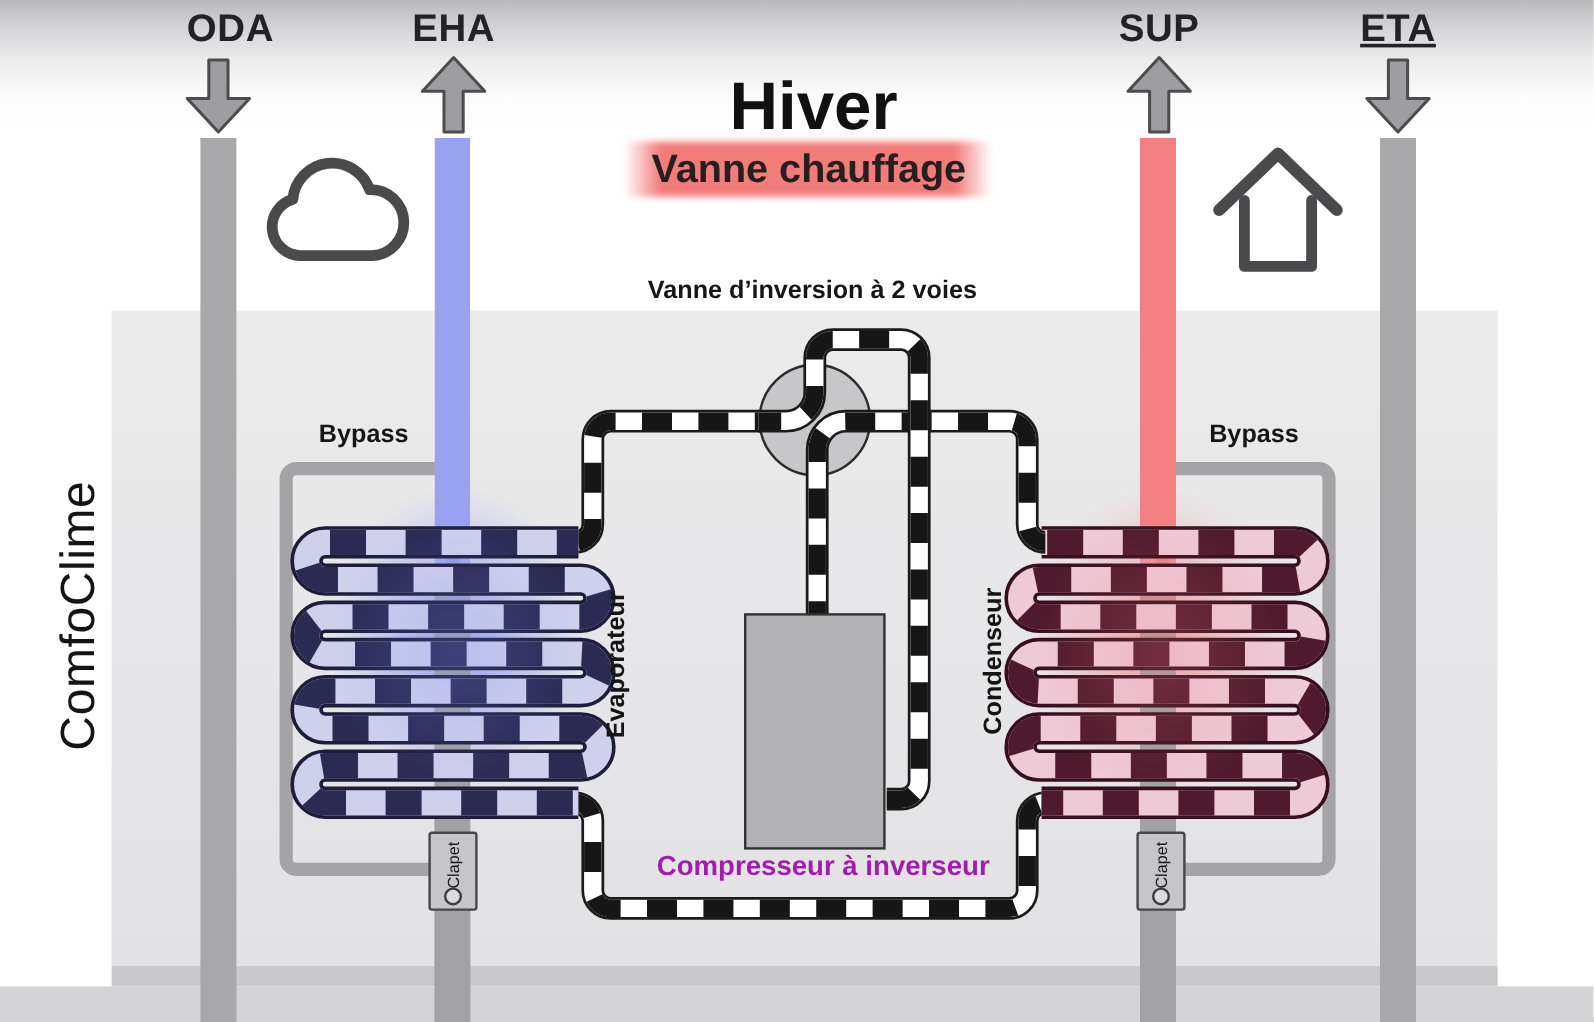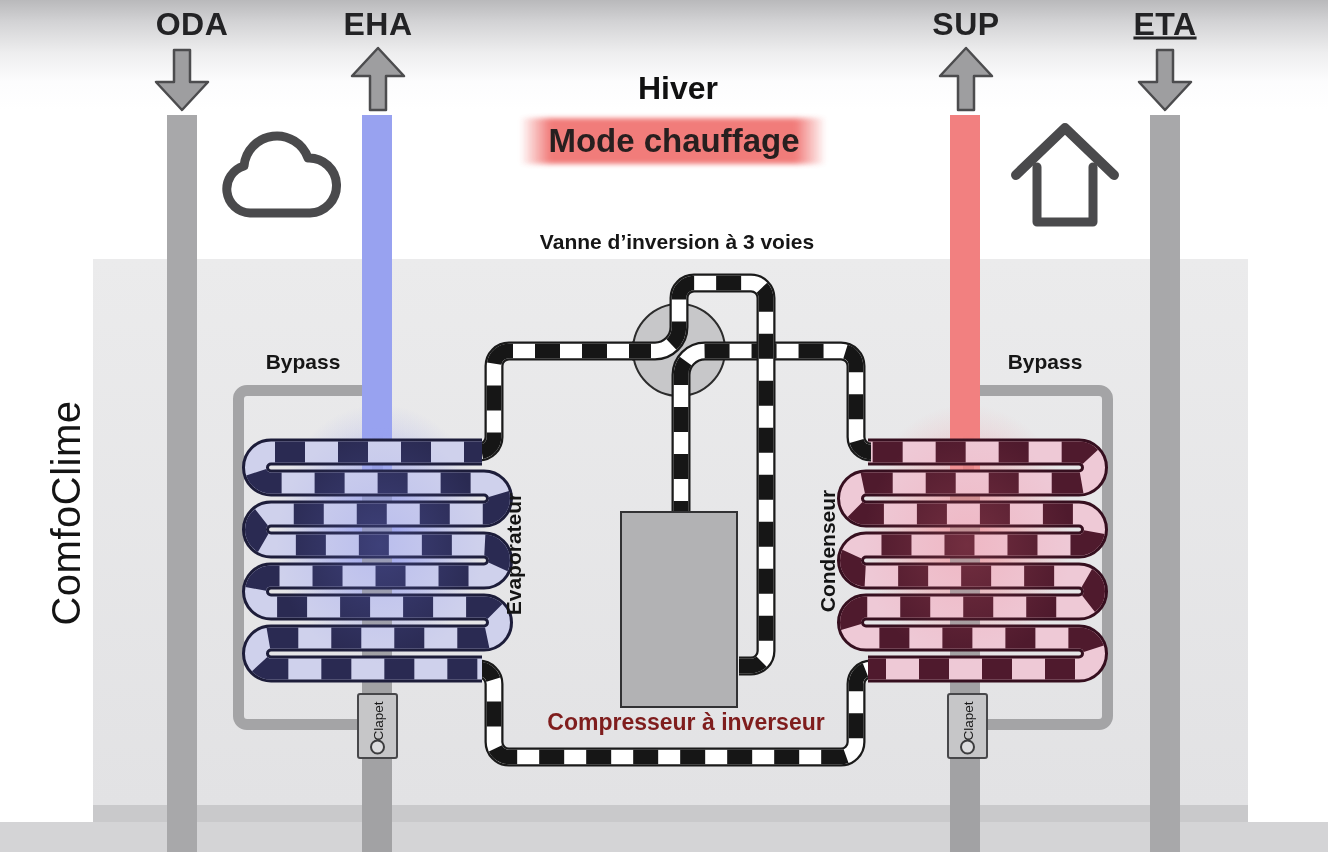--- a/index.html
+++ b/index.html
@@ -30,28 +30,28 @@
   .glow-blue{left:235px;background:radial-gradient(closest-side,var(--glow_blue),transparent 74%);opacity:.62;}
   .glow-red{left:822px;background:radial-gradient(closest-side,var(--glow_red),transparent 74%);opacity:.55;}
   .overglow{width:290px;height:330px;top:380px;pointer-events:none;}
   .overglow-blue{left:235px;background:radial-gradient(closest-side,var(--glow_blue),transparent 72%);opacity:.25;}
   .overglow-red{left:822px;background:radial-gradient(closest-side,var(--glow_red),transparent 72%);opacity:.22;}
   svg.diagram{left:0;top:0;width:1328px;height:852px;}
 
   .ctext{position:absolute;transform:translate(-50%,-50%);white-space:nowrap;}
   .vtext{position:absolute;transform:translate(-50%,-50%) rotate(-90deg);white-space:nowrap;}
   .flow-label{font-size:32px;font-weight:600;letter-spacing:.5px;color:#232325;}
-  .title{font-size:32px;font-weight:800;color:#111;}
+  .title{font-size:56px;font-weight:800;color:#111;}
   .mode-band{left:520px;top:118px;width:306px;height:46px;background:linear-gradient(90deg,transparent 0%,var(--highlight_red) 10%,var(--highlight_red) 90%,transparent 100%);filter:blur(2.5px);opacity:.92;}
   .mode-text{font-size:33px;font-weight:600;color:#271f1f;}
   .small-label{font-size:21px;font-weight:600;color:#161616;}
   .brand{font-size:40px;font-weight:500;color:#141414;letter-spacing:.5px;}
   .coil-label{font-size:21px;font-weight:600;color:#141414;}
   .damper-label{font-size:13.5px;font-weight:500;color:#1a1a1a;}
-  .comp-label{font-size:23px;font-weight:600;color:#7f1d1d;}
+  .comp-label{font-size:23px;font-weight:600;color:#a21caf;}
 
   .pipe-outer{fill:none;stroke:var(--pipe_outline);stroke-width:19;}
   .pipe-white{fill:none;stroke:#ffffff;stroke-width:14.5;}
   .pipe-dash{fill:none;stroke:var(--pipe_dash);stroke-width:14.5;stroke-dasharray:25 22;stroke-dashoffset:6;}
   .evap-outer{fill:none;stroke:var(--evap_outline);stroke-width:27;}
   .evap-base{fill:none;stroke:var(--evap_light);stroke-width:21;}
   .evap-dash{fill:none;stroke:var(--evap_dark);stroke-width:21;stroke-dasharray:30 33;stroke-dashoffset:12;}
   .cond-outer{fill:none;stroke:var(--cond_outline);stroke-width:27;}
   .cond-base{fill:none;stroke:var(--cond_light);stroke-width:21;}
   .cond-dash{fill:none;stroke:var(--cond_dark);stroke-width:21;stroke-dasharray:30 33;stroke-dashoffset:12;}
@@ -152,23 +152,23 @@
 <div class="abs overglow overglow-blue"></div>
 <div class="abs overglow overglow-red"></div>
 
 <div class="ctext flow-label" style="left:192px;top:24px;">ODA</div>
 <div class="ctext flow-label" style="left:378px;top:24px;">EHA</div>
 <div class="ctext flow-label" style="left:966px;top:24px;">SUP</div>
 <div class="ctext flow-label" style="left:1165px;top:24px;text-decoration:underline;">ETA</div>
 
 <div class="ctext title" style="left:678px;top:88px;">Hiver</div>
 <div class="abs mode-band"></div>
-<div class="ctext mode-text" style="left:674px;top:141px;">Mode chauffage</div>
+<div class="ctext mode-text" style="left:674px;top:141px;">Vanne chauffage</div>
 
-<div class="ctext small-label" style="left:677px;top:242px;">Vanne d’inversion à 3 voies</div>
+<div class="ctext small-label" style="left:677px;top:242px;">Vanne d’inversion à 2 voies</div>
 <div class="ctext small-label" style="left:303px;top:362px;">Bypass</div>
 <div class="ctext small-label" style="left:1045px;top:362px;">Bypass</div>
 
 <div class="vtext brand" style="left:66px;top:513px;">ComfoClime</div>
 <div class="vtext coil-label" style="left:514px;top:554px;">Evaporateur</div>
 <div class="vtext coil-label" style="left:828px;top:551px;">Condenseur</div>
 <div class="vtext damper-label" style="left:377.5px;top:721px;">Clapet</div>
 <div class="vtext damper-label" style="left:967.5px;top:721px;">Clapet</div>
 
 <div class="ctext comp-label" style="left:686px;top:722px;">Compresseur à inverseur</div>

